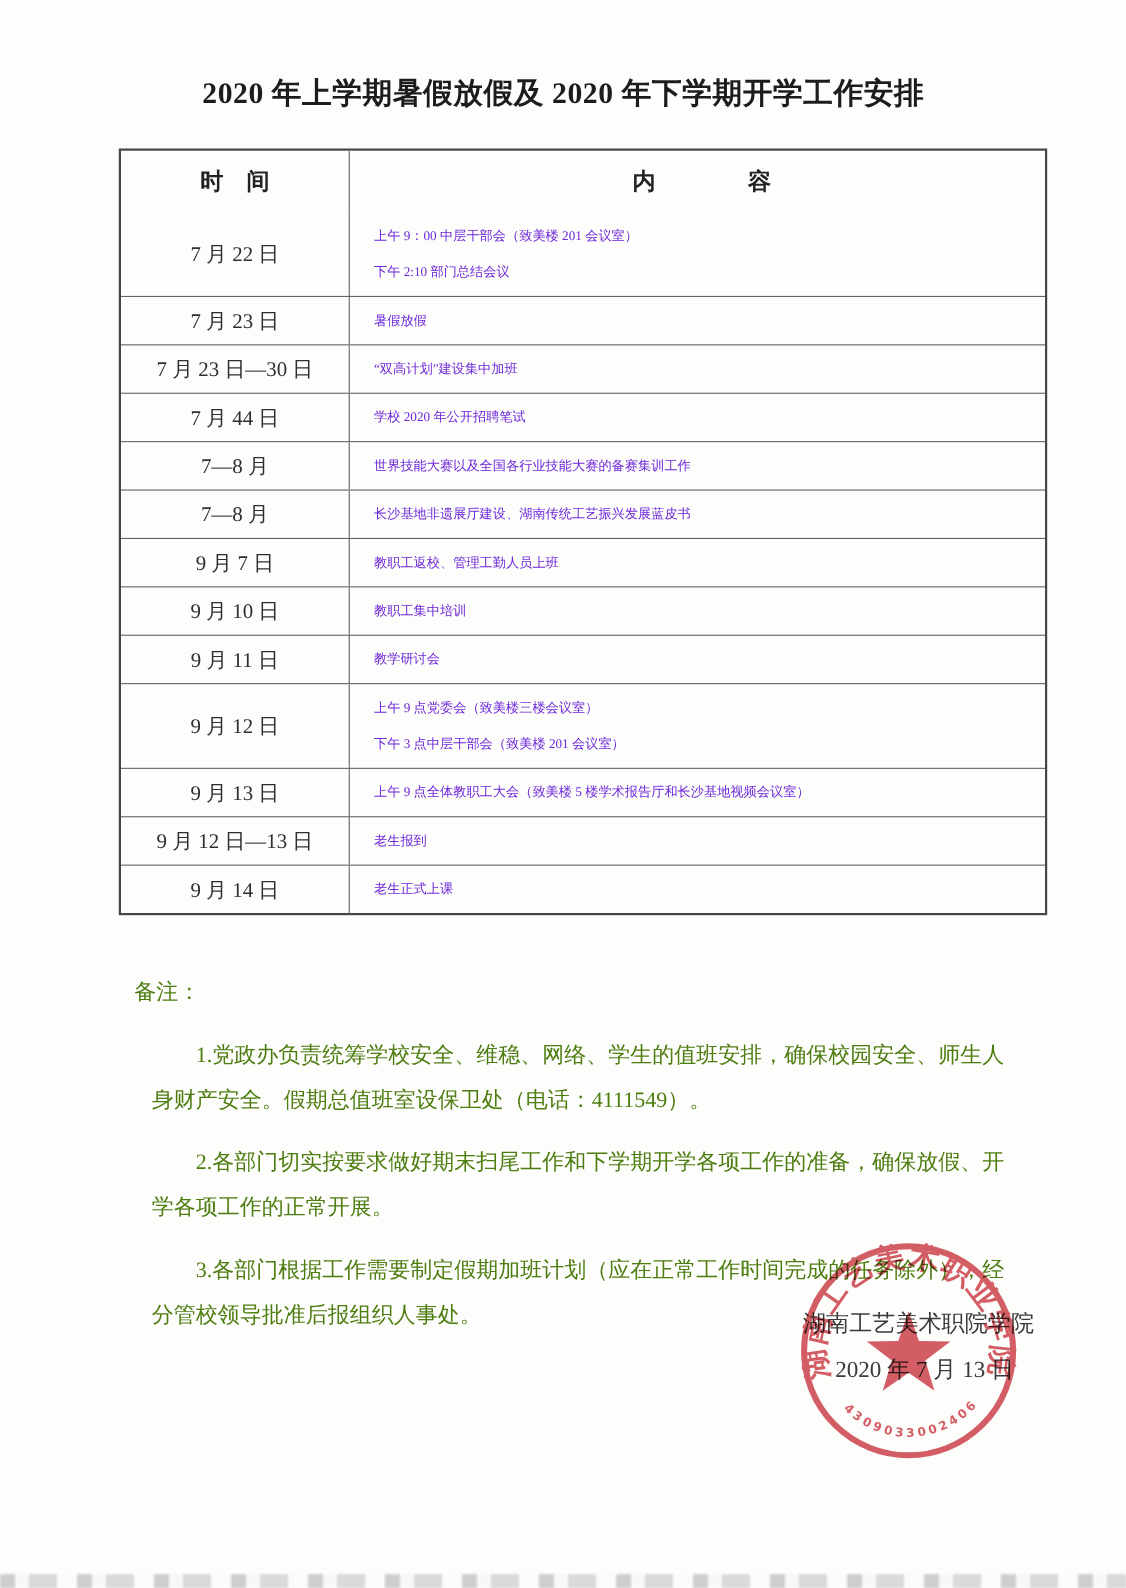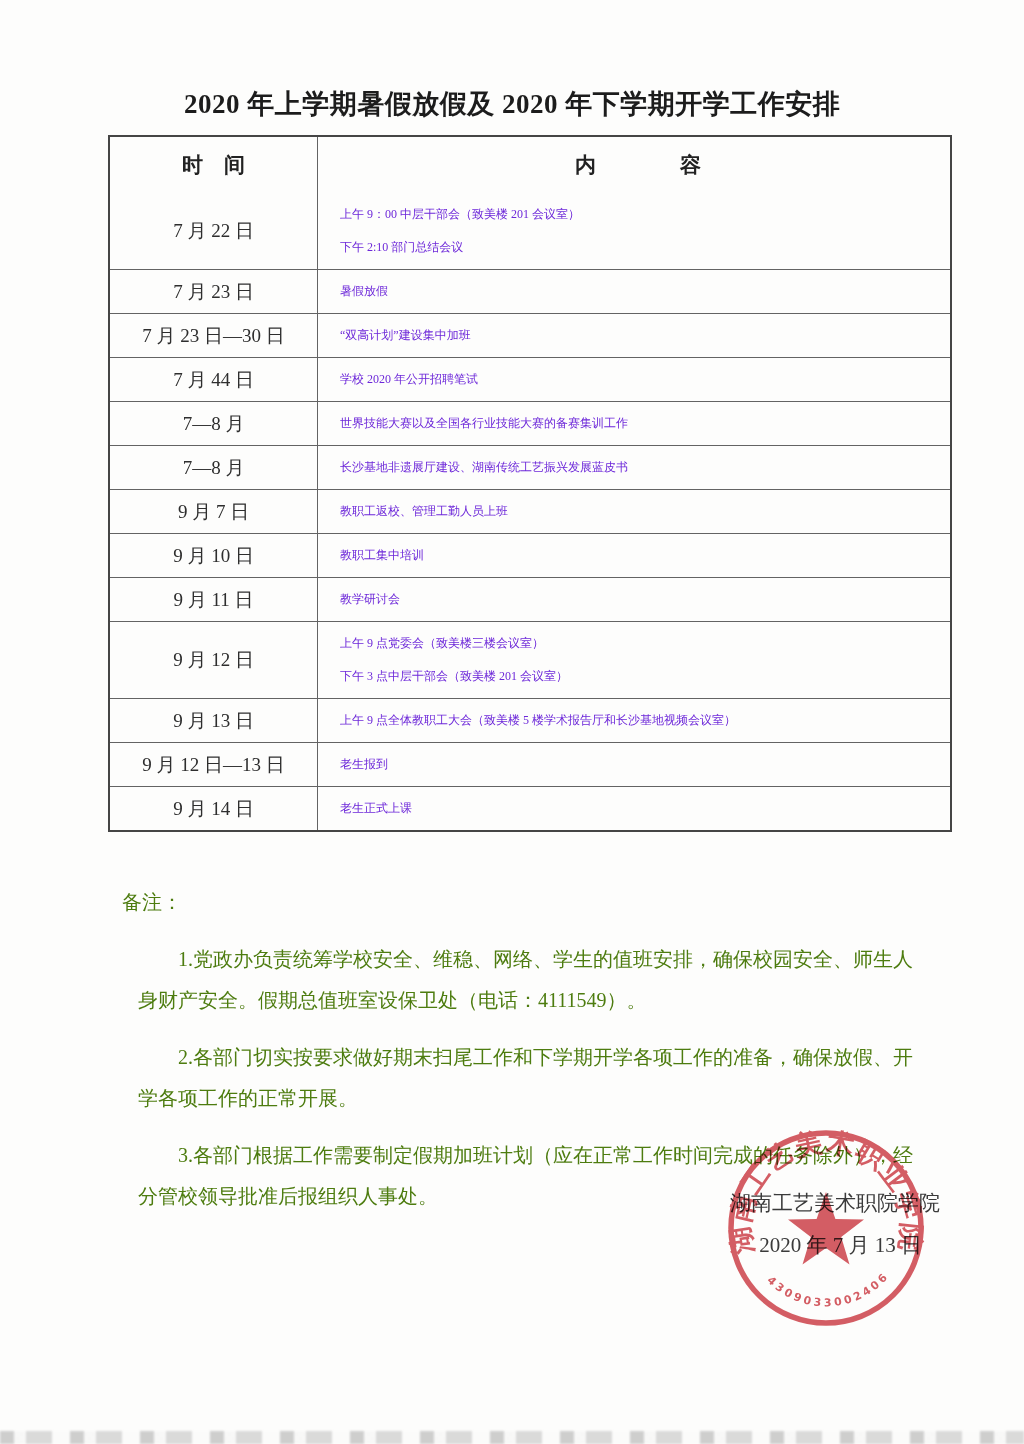--- a/index.html
+++ b/index.html
@@ -8,21 +8,21 @@
     background:#fdfdfc;
     font-family:"Liberation Serif","DejaVu Serif",serif;
     color:#262626;
     position:relative;
     overflow:hidden;
   }
   .page{position:absolute;inset:0;}
 
   
   .doc-title{
-    position:absolute;top:86px;left:0;width:100%;
+    position:absolute;top:67px;left:0;width:100%;
     text-align:center;font-size:27px;font-weight:700;
     letter-spacing:0.5px;color:#1c1c1c;
   }
 
   
   .schedule-table{
     position:absolute;top:135px;left:108px;width:844px;
     border:2px solid #454545;
     box-sizing:border-box;
     background:transparent;

